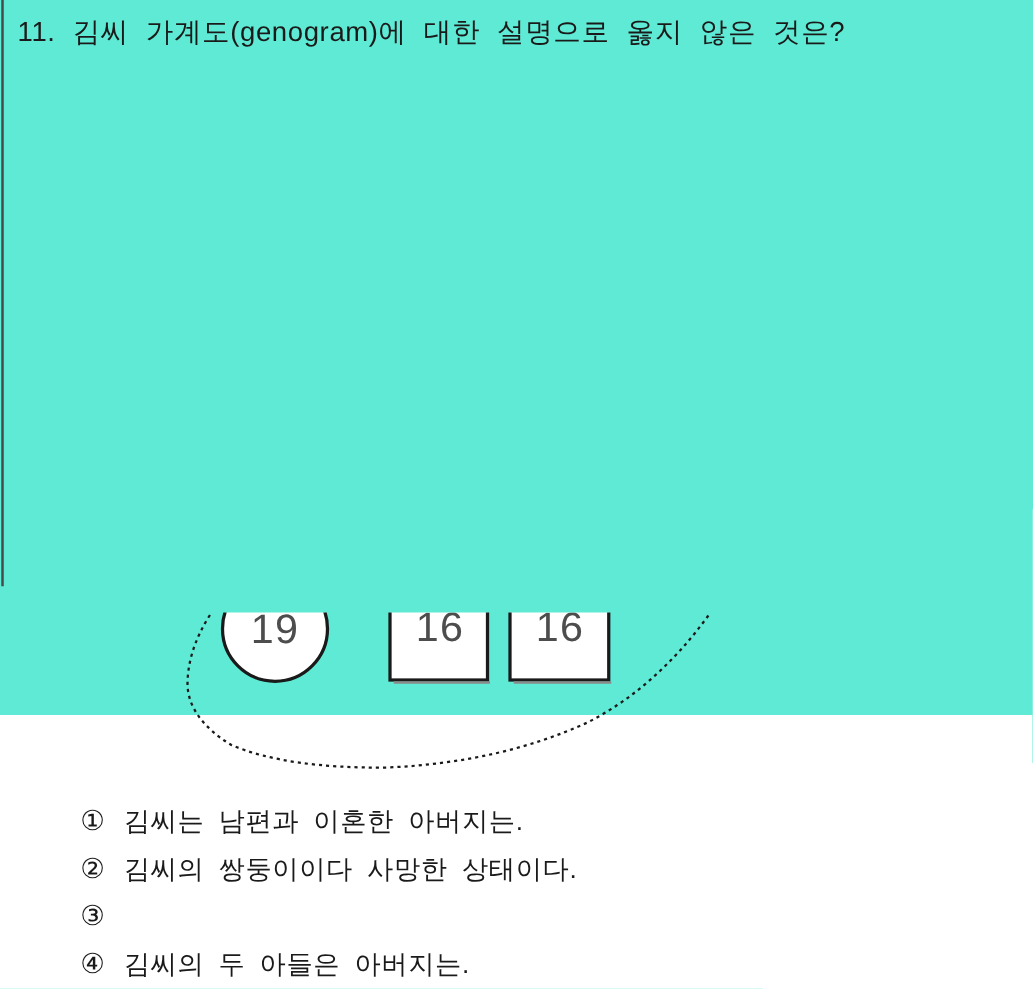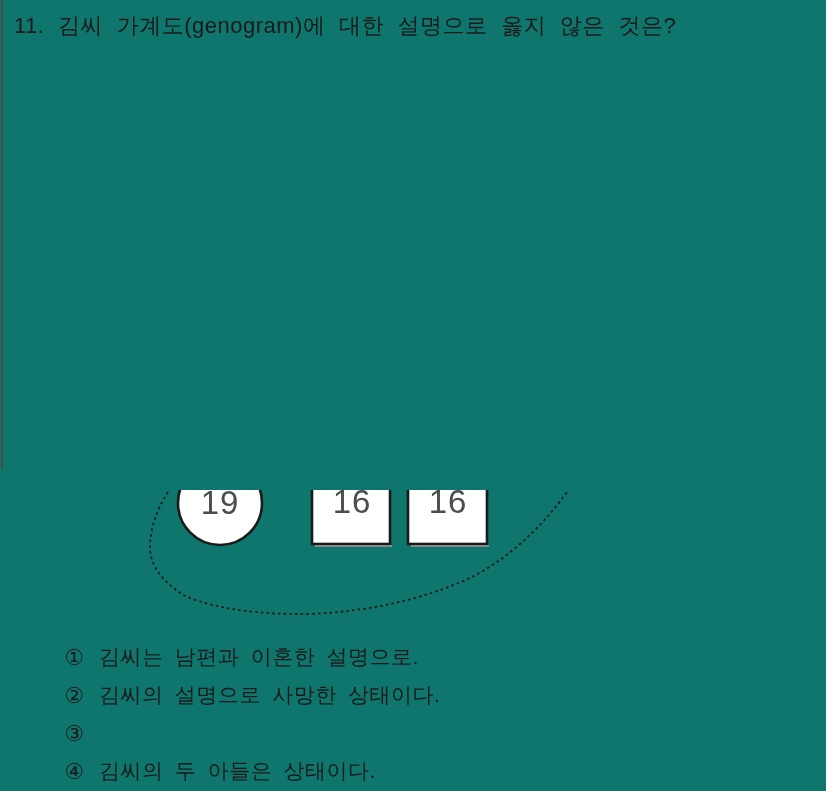--- a/index.html
+++ b/index.html
@@ -5,22 +5,22 @@
   html, body { margin: 0; padding: 0; }
   body {
     width: 826px; height: 791px;
     background: #ffffff;
     font-family: "Liberation Sans", "DejaVu Sans", sans-serif;
     color: #1a1a1a;
     overflow: hidden;
   }
   .page {
     position: relative;
-    width: 826px; height: 791px;
-    background: #0f766e;
+    width: 826px; height: 572px;
+    background: #5eead4;
   }
   .left-rule {
     position: absolute;
     left: 1px; top: 0;
     width: 2px; height: 469px;
     background: #4a4a4a;
   }
   .question-title {
     position: absolute;
     left: 14px; top: 12px;
@@ -101,32 +101,32 @@
       <rect x="408" y="466" width="79" height="78" fill="#ffffff" stroke="#1a1a1a" stroke-width="2.6"></rect>
       <line x1="411" y1="546" x2="489" y2="546" stroke="#8a8a8a" stroke-width="2"></line>
       <text x="448" y="513" text-anchor="middle">16</text>
     </g>
   </svg>
 
   <div class="options">
 
     <div class="option-row">
       <span class="option-marker">①</span>
-      <span class="option-text">김씨는 남편과 이혼한 설명으로.</span>
+      <span class="option-text">김씨는 남편과 이혼한 아버지는.</span>
     </div>
 
     <div class="option-row">
       <span class="option-marker">②</span>
-      <span class="option-text">김씨의 설명으로 사망한 상태이다.</span>
+      <span class="option-text">김씨의 쌍둥이이다 사망한 상태이다.</span>
     </div>
 
     <div class="option-row">
       <span class="option-marker">③</span>
     </div>
 
     <div class="option-row">
       <span class="option-marker">④</span>
-      <span class="option-text">김씨의 두 아들은 상태이다.</span>
+      <span class="option-text">김씨의 두 아들은 아버지는.</span>
     </div>
 
   </div>
 
 </div>
 
 </body></html>

